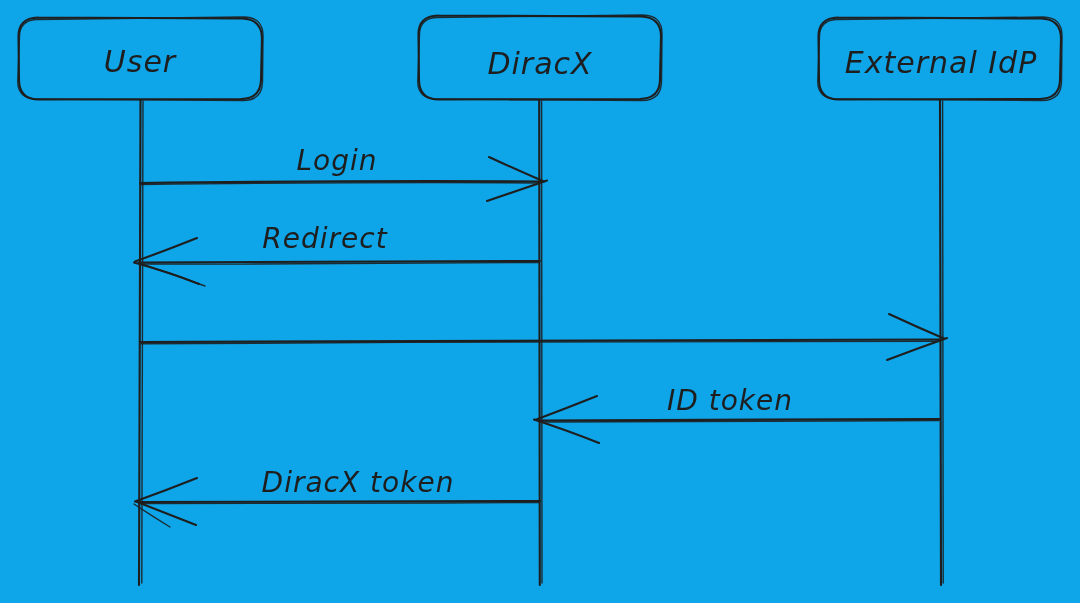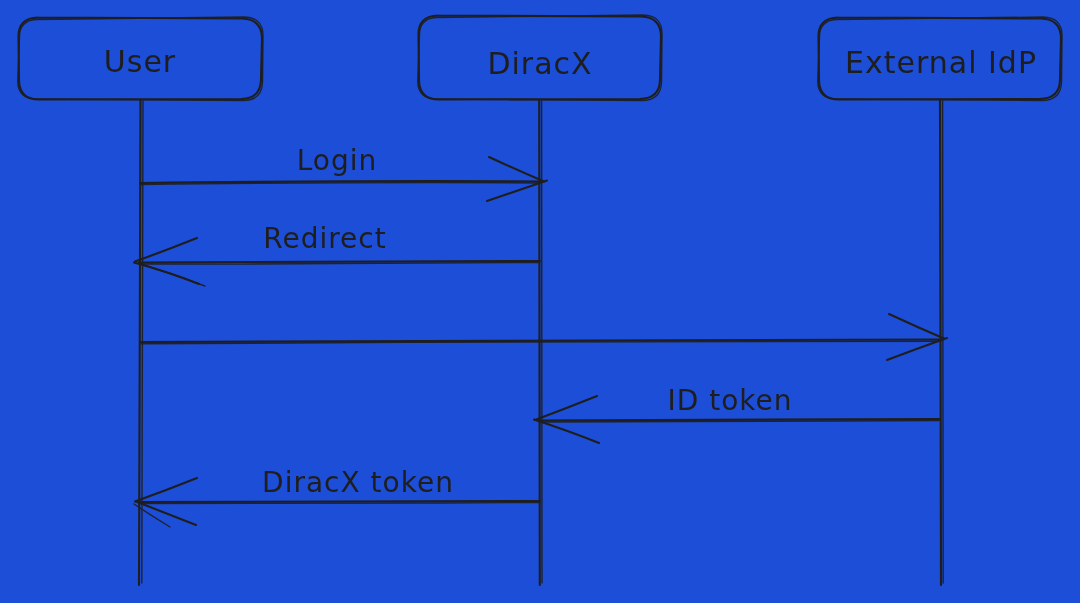--- a/index.html
+++ b/index.html
@@ -4,23 +4,24 @@
 <style>
   html, body {
     margin: 0;
     padding: 0;
     background: #ffffff;
   }
   .canvas {
     position: relative;
     width: 1080px;
     height: 603px;
-    background: #1d4ed8;
+    background: #0ea5e9;
     overflow: hidden;
     font-family: "DejaVu Sans", sans-serif;
+    font-style: italic;
   }
   svg { display: block; }
   .ink-stroke {
     fill: none;
     stroke: #1e1e1e;
     stroke-linecap: round;
     stroke-linejoin: round;
   }
   .stroke-main { stroke-width: 2.1; }
   .stroke-echo { stroke-width: 1.4; opacity: 0.9; }

